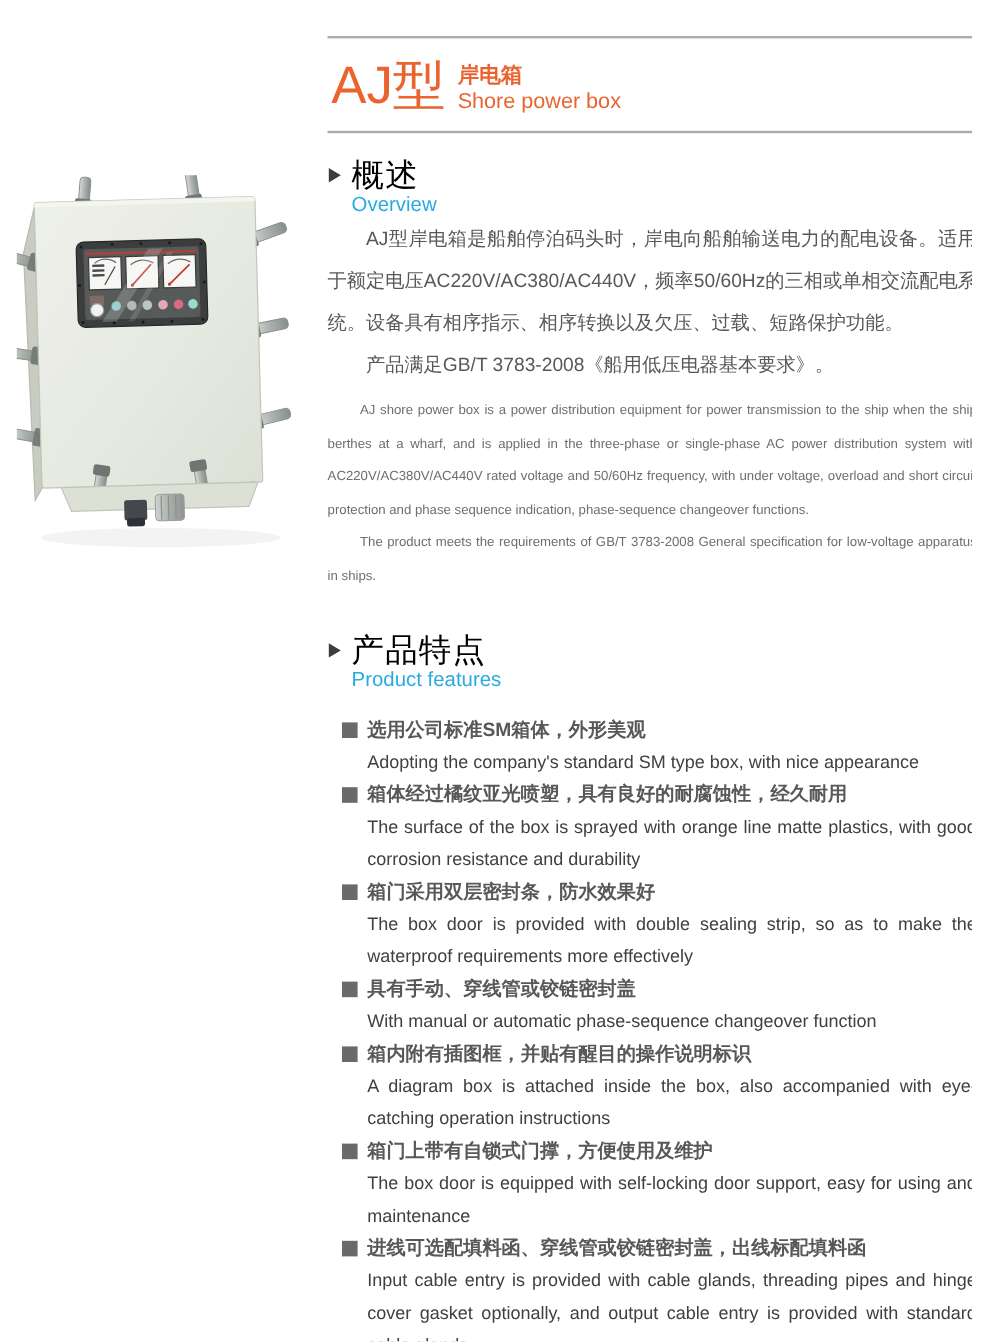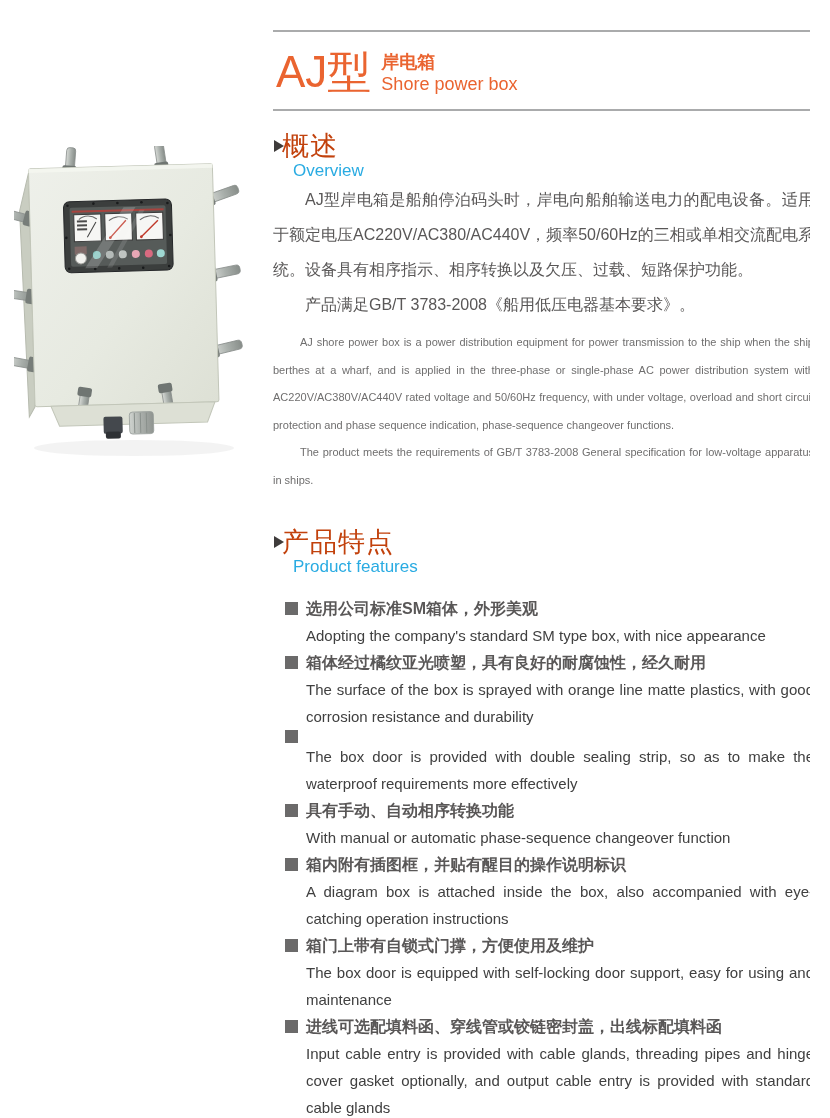--- a/index.html
+++ b/index.html
@@ -17,21 +17,21 @@
   .title-sub{margin-left:10px;padding-top:2px;}
   .title-sub-cn{font-size:18px;font-weight:bold;line-height:21px;}
   .title-sub-en{font-size:18px;line-height:22px;}
 
   
   .sec-head{position:absolute;left:274px;}
   .sec-head .tri{
     position:absolute;left:0;top:9px;width:0;height:0;
     border-left:10px solid #3f3c3b;border-top:6px solid transparent;border-bottom:6px solid transparent;
   }
-  .sec-head .h-cn{margin-left:8px;font-size:27px;line-height:30px;color:#c2410c;letter-spacing:1px;}
+  .sec-head .h-cn{margin-left:19px;font-size:27px;line-height:30px;color:#000000;letter-spacing:1px;}
   .sec-head .h-en{margin-left:19px;font-size:17px;line-height:20px;color:#29abe2;text-align:center;}
   .head-overview{top:131px;}
   .head-features{top:527px;}
 
   
   .overview-text{position:absolute;left:273px;top:182px;width:541px;}
   .para-cn{
     margin:0;font-size:16px;line-height:35px;color:#595757;
     text-align:justify;text-indent:2em;
   }
@@ -253,28 +253,29 @@
       <div class="feat-title">
         <span class="sq"></span>
         <span>箱体经过橘纹亚光喷塑，具有良好的耐腐蚀性，经久耐用</span>
       </div>
       <div class="feat-en">The surface of the box is sprayed with orange line matte plastics, with good corrosion resistance and durability</div>
     </div>
 
     <div class="feat">
       <div class="feat-title">
         <span class="sq"></span>
+        <span>箱门采用双层密封条，防水效果好</span>
       </div>
       <div class="feat-en">The box door is provided with double sealing strip, so as to make the waterproof requirements more effectively</div>
     </div>
 
     <div class="feat">
       <div class="feat-title">
         <span class="sq"></span>
-        <span>具有手动、自动相序转换功能</span>
+        <span>具有手动、穿线管或铰链密封盖</span>
       </div>
       <div class="feat-en">With manual or automatic phase-sequence changeover function</div>
     </div>
 
     <div class="feat">
       <div class="feat-title">
         <span class="sq"></span>
         <span>箱内附有插图框，并贴有醒目的操作说明标识</span>
       </div>
       <div class="feat-en">A diagram box is attached inside the box, also accompanied with eye-catching operation instructions</div>

